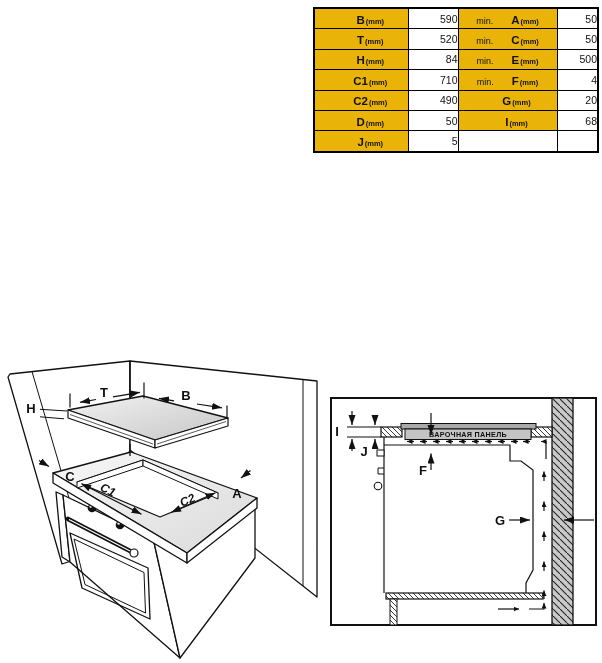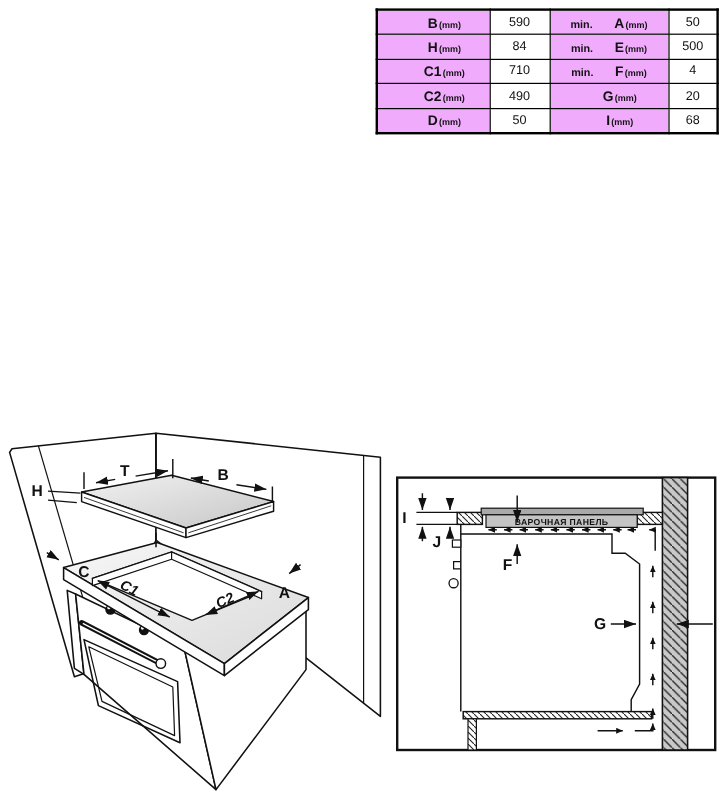--- a/index.html
+++ b/index.html
@@ -3,26 +3,26 @@
 <meta charset="utf-8">
 <style>
   html,body{margin:0;padding:0;background:#fff;}
   #page{position:relative;width:602px;height:663px;background:#fff;overflow:hidden;
         font-family:"Liberation Sans", sans-serif;color:#111;}
   
   #dims{position:absolute;left:313px;top:7px;border-collapse:collapse;table-layout:fixed;
         border:2px solid #000;}
   #dims td{border:1px solid #000;height:19.4px;padding:0;vertical-align:middle;text-align:center;
            white-space:nowrap;overflow:hidden;}
-  #dims td.lbl{background:#f0abfc;font-weight:bold;}
+  #dims td.lbl{background:#eab308;font-weight:bold;}
   #dims td.lbl.blank{background:#fff;}
-  #dims .pre{font-size:9px;font-weight:bold;margin-right:18px;}
+  #dims .pre{font-size:9px;font-weight:normal;margin-right:18px;}
   #dims .ltr{font-size:11.5px;font-weight:bold;}
   #dims .unit{font-size:7.5px;font-weight:bold;margin-left:1px;}
-  #dims td.val{font-size:10.5px;font-weight:normal;background:#fff;}
+  #dims td.val{font-size:10.5px;font-weight:normal;background:#fff;text-align:right;}
   svg{position:absolute;}
   #iso-svg{left:0;top:350px;}
   #sec-svg{left:325px;top:393px;}
   svg text{font-family:"Liberation Sans", sans-serif;fill:#111;}
   .dimlbl{font-size:13px;font-weight:bold;}
   .dimlbl-it{font-size:12px;font-weight:bold;font-style:italic;}
   .panel-txt{font-size:7.2px;font-weight:bold;letter-spacing:0.3px;}
 </style>
 </head>
 <body>
@@ -37,20 +37,26 @@
         <col style="width:41px">
       </colgroup>
     <tbody>
       <tr>
         <td class="lbl"><span class="pre"></span><span class="ltr">B</span><span class="unit">(mm)</span></td>
         <td class="val">590</td>
         <td class="lbl"><span class="pre">min.</span><span class="ltr">A</span><span class="unit">(mm)</span></td>
         <td class="val">50</td>
       </tr>
       <tr>
+        <td class="lbl"><span class="pre"></span><span class="ltr">T</span><span class="unit">(mm)</span></td>
+        <td class="val">520</td>
+        <td class="lbl"><span class="pre">min.</span><span class="ltr">C</span><span class="unit">(mm)</span></td>
+        <td class="val">50</td>
+      </tr>
+      <tr>
         <td class="lbl"><span class="pre"></span><span class="ltr">H</span><span class="unit">(mm)</span></td>
         <td class="val">84</td>
         <td class="lbl"><span class="pre">min.</span><span class="ltr">E</span><span class="unit">(mm)</span></td>
         <td class="val">500</td>
       </tr>
       <tr>
         <td class="lbl"><span class="pre"></span><span class="ltr">C1</span><span class="unit">(mm)</span></td>
         <td class="val">710</td>
         <td class="lbl"><span class="pre">min.</span><span class="ltr">F</span><span class="unit">(mm)</span></td>
         <td class="val">4</td>
@@ -59,20 +65,26 @@
         <td class="lbl"><span class="pre"></span><span class="ltr">C2</span><span class="unit">(mm)</span></td>
         <td class="val">490</td>
         <td class="lbl"><span class="pre"></span><span class="ltr">G</span><span class="unit">(mm)</span></td>
         <td class="val">20</td>
       </tr>
       <tr>
         <td class="lbl"><span class="pre"></span><span class="ltr">D</span><span class="unit">(mm)</span></td>
         <td class="val">50</td>
         <td class="lbl"><span class="pre"></span><span class="ltr">I</span><span class="unit">(mm)</span></td>
         <td class="val">68</td>
+      </tr>
+      <tr>
+        <td class="lbl"><span class="pre"></span><span class="ltr">J</span><span class="unit">(mm)</span></td>
+        <td class="val">5</td>
+        <td class="lbl blank"><span class="pre"></span><span class="ltr"></span><span class="unit"></span></td>
+        <td class="val"></td>
       </tr>
     </tbody>
   </table>
 
   <svg id="iso-svg" width="320" height="313" viewBox="0 350 320 313">
     <defs>
       <linearGradient id="gGlass" x1="0" y1="0" x2="1" y2="1">
         <stop offset="0" stop-color="#f2f2f2"></stop>
           <stop offset="1" stop-color="#c6c6c6"></stop>
       </linearGradient>

